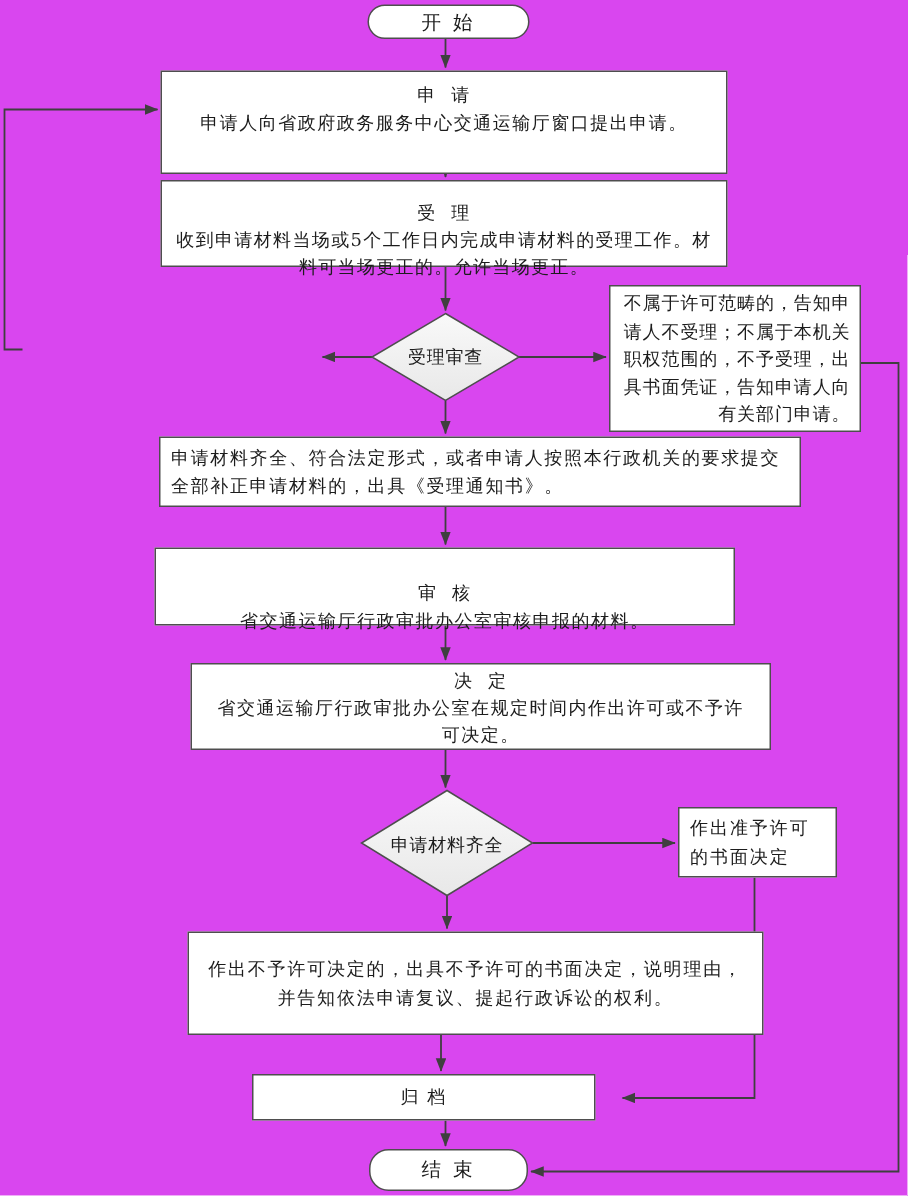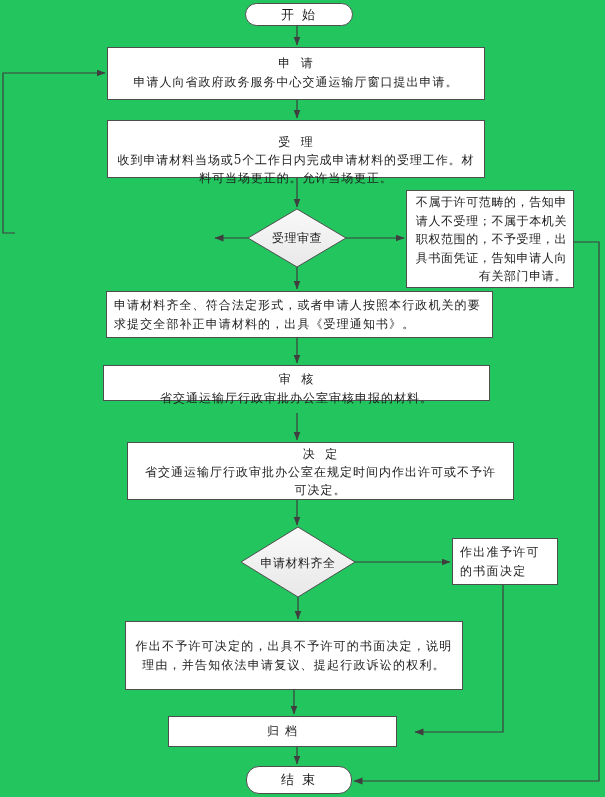--- a/index.html
+++ b/index.html
@@ -1,17 +1,17 @@
 <!DOCTYPE html>
 <html><head>
 <meta charset="utf-8">
 <style>
   html,body { margin:0; padding:0; background:#fff; }
   .canvas {
-    position:relative; width:605px; height:797px; background:#22c55e;
+    position:relative; width:605px; height:797px; background:#d946ef;
     font-family:"DejaVu Serif","Liberation Serif",serif;
     color:#1c1c1c; overflow:hidden;
   }
   svg.wires { position:absolute; left:0; top:0; z-index:0; }
   .node { position:absolute; box-sizing:border-box; z-index:1; }
   .box {
     border:1px solid #4e4e4e; background:#ffffff;
     font-size:12px; line-height:19px; letter-spacing:1px;
     word-break:break-all;
   }
@@ -21,29 +21,29 @@
   .terminator {
     border:1px solid #4e4e4e; background:#ffffff; border-radius:13px;
     display:flex; align-items:center; justify-content:center;
     font-size:13px; letter-spacing:2px; white-space:pre;
   }
   .dlabel {
     position:absolute; z-index:2; font-size:12px; letter-spacing:0.5px;
     text-align:center; white-space:pre;
   }
   
-  .n-apply   { left:107px; top:47px;  width:378px; height:53px; padding-top:6px; }
+  .n-apply   { left:107px; top:47px;  width:378px; height:69px; padding-top:6px; }
   .n-accept  { left:107px; top:120px; width:378px; height:58px; padding:12px 4px; line-height:18px; letter-spacing:0.9px; }
   .n-left    { left:15px;  top:207px; width:198px; height:60px; padding:2px 5px; letter-spacing:1.4px; }
   .n-right1  { left:406px; top:190px; width:168px; height:98px; padding:2px 6px; line-height:18.5px; letter-spacing:0.6px;text-align:right; }
-  .n-notice  { left:106px; top:291px; width:387px; height:47px; padding:4px 7px; letter-spacing:1.1px; }
-  .n-audit   { left:103px; top:365px; width:387px; height:36px; padding-top:4px; }
+  .n-notice  { left:106px; top:291px; width:428px; height:47px; padding:4px 7px; letter-spacing:1.1px; }
+  .n-audit   { left:103px; top:365px; width:387px; height:52px; padding-top:20px; }
   .n-decide  { left:103px; top:442px; width:387px; height:58px; padding:2px 12px; line-height:18px;margin-left:24px; }
   .n-grant   { left:452px; top:538px; width:106px; height:47px; padding:4px 7px; letter-spacing:1.3px; }
-  .n-deny    { left:125px; top:621px; width:338px; height:69px; padding:4px 8px; letter-spacing:1.2px;
+  .n-deny    { left:125px; top:621px; width:384px; height:69px; padding:4px 8px; letter-spacing:1.2px;
                display:flex; align-items:center; justify-content:center; }
   .n-archive { left:168px; top:716px; width:229px; height:31px; display:flex; align-items:center; justify-content:center; white-space:pre; }
   .n-start   { left:245px; top:3px;   width:108px; height:23px; }
   .n-end     { left:246px; top:766px; width:106px; height:28px; }
   .lbl-d1 { left:248px; top:230px; width:98px;  }
   .lbl-d2 { left:241px; top:555px; width:114px; }
 </style>
 </head>
 <body>
 

